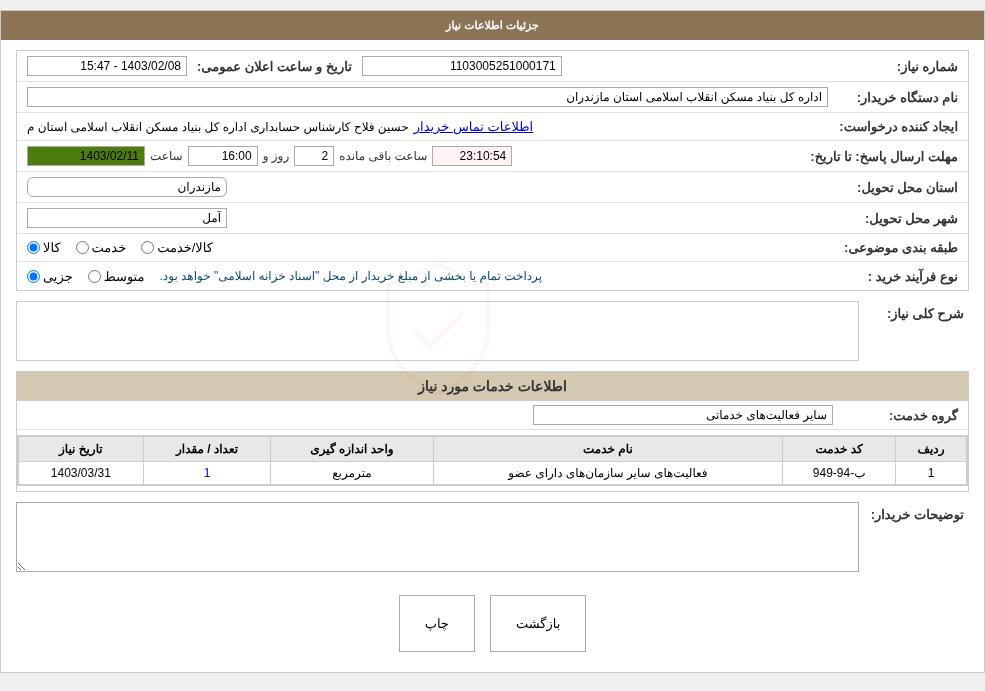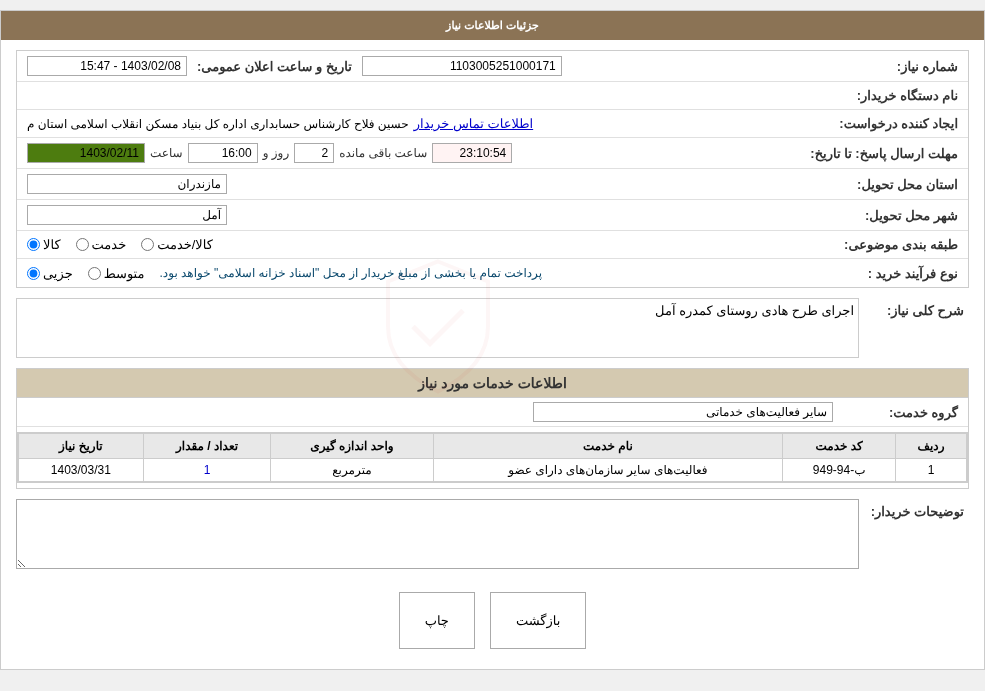--- a/index.html
+++ b/index.html
@@ -211,20 +211,23 @@
           <div class="row-inline">
             <span class="input-box" style="min-width:200px;display:inline-block;">1103005251000171</span>
             <span class="label-cell" style="min-width:80px;">تاریخ و ساعت اعلان عمومی:</span>
             <span class="input-box" style="min-width:160px;display:inline-block;">1403/02/08 - 15:47</span>
           </div>
         </div>
       </div>
 
       <div class="form-row">
         <span class="label-cell">نام دستگاه خریدار:</span>
+        <div class="value-cell">
+          <span class="input-box input-full" style="display:block;width:100%;">اداره کل بنیاد مسکن انقلاب اسلامی استان مازندران</span>
+        </div>
       </div>
 
       <div class="form-row">
         <span class="label-cell">ایجاد کننده درخواست:</span>
         <div class="value-cell">
           <div class="row-inline">
             <span class="link-blue">اطلاعات تماس خریدار</span>
             <span style="font-size:12px;">حسین فلاح کارشناس حسابداری اداره کل بنیاد مسکن انقلاب اسلامی استان م</span>
           </div>
         </div>
@@ -243,21 +246,21 @@
               <span class="small-label">ساعت</span>
               <span class="date-input input-box">1403/02/11</span>
             </div>
           </div>
         </div>
       </div>
 
       <div class="form-row">
         <span class="label-cell">استان محل تحویل:</span>
         <div class="value-cell">
-          <span class="input-box" style="min-width:200px;display:inline-block;">مازندران</span>
+          <span class="input-box" style="min-width:200px;display:inline-block;border-radius:6px;">مازندران</span>
         </div>
       </div>
 
       <div class="form-row">
         <span class="label-cell">شهر محل تحویل:</span>
         <div class="value-cell">
           <span class="input-box" style="min-width:200px;display:inline-block;">آمل</span>
         </div>
       </div>
 
@@ -304,21 +307,20 @@
     <div style="display:flex;align-items:flex-start;margin-bottom:10px;">
       <span class="label-cell" style="font-weight:bold;min-width:110px;padding-top:5px;">شرح کلی نیاز:</span>
       <div style="flex:1;border:1px solid #ccc;padding:4px;min-height:60px;position:relative;">
 
         <div class="shield-watermark">
           <svg width="120" height="140" viewBox="0 0 120 140">
             <path d="M60 5 L110 25 L110 70 Q110 110 60 135 Q10 110 10 70 L10 25 Z" fill="none" stroke="#cc0000" stroke-width="4" opacity="0.3"></path>
             <path d="M35 70 L52 87 L85 54" fill="none" stroke="#cc0000" stroke-width="5" opacity="0.3"></path>
           </svg>
         </div>
-        <div style="text-align:right;font-size:13px;">اجرای طرح هادی روستای کمدره آمل</div>
       </div>
     </div>
 
     <div class="form-section">
       <div class="section-title">اطلاعات خدمات مورد نیاز</div>
       <div class="service-group-row">
         <span class="label-cell">گروه خدمت:</span>
         <div style="flex:1;">
           <span class="input-box" style="min-width:300px;display:inline-block;">سایر فعالیت‌های خدماتی</span>
         </div>

